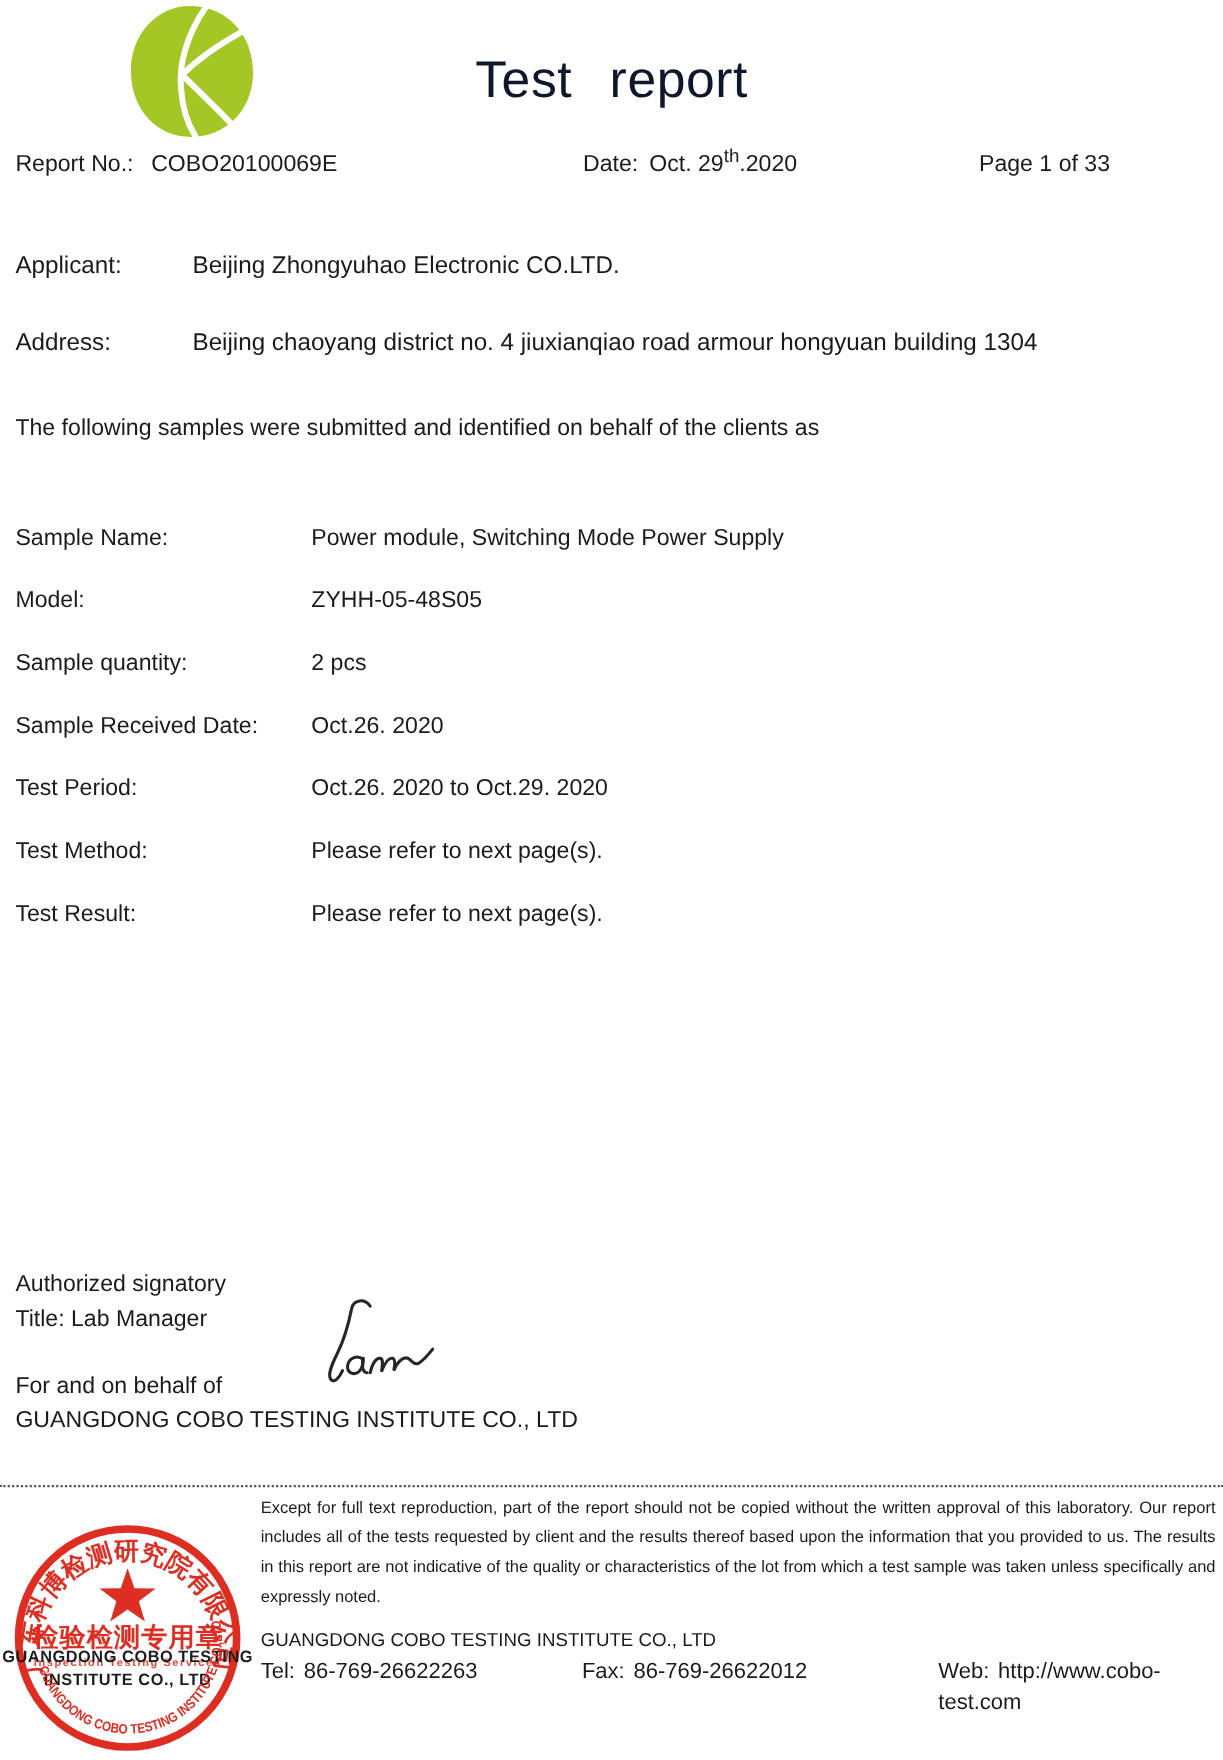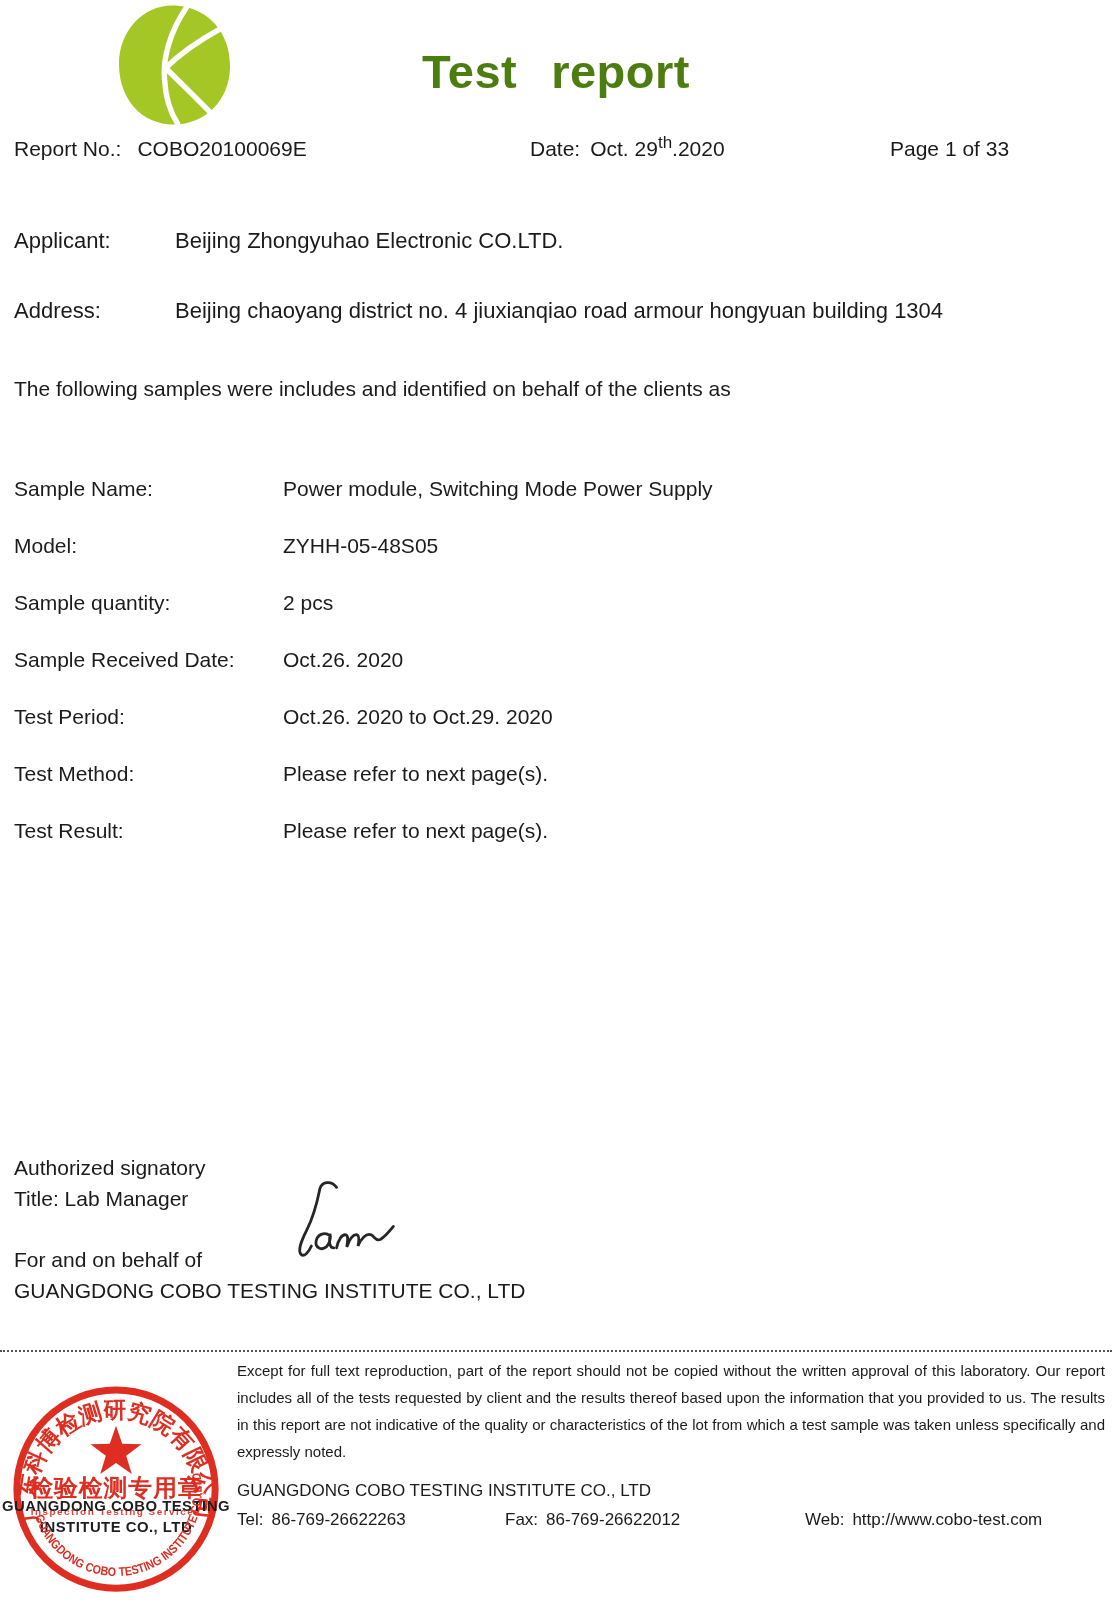--- a/index.html
+++ b/index.html
@@ -14,22 +14,22 @@
     width:1112px;height:1600px;
     background:#ffffff;
     overflow:hidden;
     font-family:"Liberation Sans","DejaVu Sans",sans-serif;
     color:var(--ink);
   }
   
   .logo{position:absolute;left:118px;top:4px;width:114px;height:122px;}
   .title{
     position:absolute;top:44px;left:0;width:100%;
-    text-align:center;font-size:47px;font-weight:bold;
-    letter-spacing:0.5px;color:#4d7c0f;
+    text-align:center;font-size:47px;font-weight:normal;
+    letter-spacing:0.5px;color:#0f172a;
   }
   .title-gap{display:inline-block;width:34px;}
   .meta-row{position:absolute;top:137px;left:14px;right:14px;font-size:21px;height:28px;}
   .meta-report{position:absolute;left:0;top:0;white-space:nowrap;}
   .meta-report .lbl{margin-right:16px;}
   .meta-date{position:absolute;left:516px;top:0;white-space:nowrap;}
   .meta-date .lbl{margin-right:10px;}
   .meta-date sup{font-size:17px;line-height:0;}
   .meta-page{position:absolute;left:876px;top:0;white-space:nowrap;}
   
@@ -59,21 +59,21 @@
   .seal-star{fill:var(--seal-red);}
   .seal-cn-arc{fill:var(--seal-red);font-size:23px;font-weight:bold;font-family:"DejaVu Sans",sans-serif;}
   .seal-type{fill:var(--seal-red);font-size:24px;font-weight:bold;text-anchor:middle;letter-spacing:1px;font-family:"DejaVu Sans",sans-serif;}
   .seal-small{fill:var(--seal-red);font-size:10px;font-weight:bold;text-anchor:middle;letter-spacing:1.5px;opacity:.9;}
   .seal-black{fill:#141414;font-size:15px;font-weight:bold;text-anchor:middle;letter-spacing:.5px;}
   .seal-en-arc{fill:var(--seal-red);font-size:12.5px;font-weight:bold;}
   .footer-text{position:absolute;left:237px;top:5px;width:868px;}
   .f-disclaimer{font-size:15px;line-height:27px;text-align:justify;}
   .f-company{font-size:17px;line-height:29px;margin-top:11px;}
   .f-address{font-size:17px;line-height:30px;}
-  .f-contact{display:flex;font-size:17px;line-height:29px;}
+  .f-contact{display:flex;font-size:20px;line-height:29px;gap:24px;}
   .f-tel{width:268px;flex:none;}
   .f-fax{width:300px;flex:none;}
   .f-contact .clbl{margin-right:8px;}
 </style>
 </head>
 <body>
 
 <div class="page">
 
   <svg class="logo" viewBox="0 0 115 122" aria-hidden="true">
@@ -99,21 +99,21 @@
     <div class="party-row">
       <span class="party-label">Applicant:</span>
       <span class="party-value">Beijing Zhongyuhao Electronic CO.LTD.</span>
     </div>
     <div class="party-row">
       <span class="party-label">Address:</span>
       <span class="party-value">Beijing chaoyang district no. 4 jiuxianqiao road armour hongyuan building 1304</span>
     </div>
   </div>
 
-  <p class="intro">The following samples were includes and identified on behalf of the clients as</p>
+  <p class="intro">The following samples were submitted and identified on behalf of the clients as</p>
 
   <div class="sample-table">
     <div class="srow">
       <span class="slabel">Sample Name:</span>
       <span class="svalue">Power module, Switching Mode Power Supply</span>
     </div>
     <div class="srow">
       <span class="slabel">Model:</span>
       <span class="svalue">ZYHH-05-48S05</span>
     </div>

